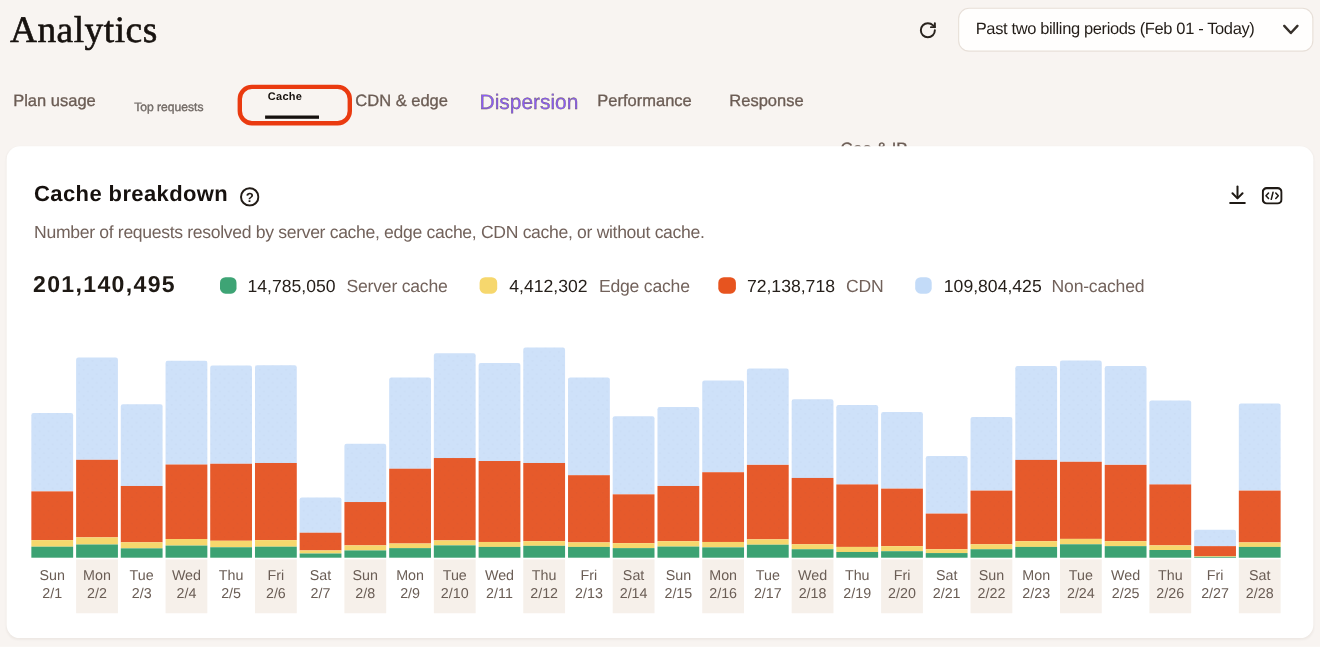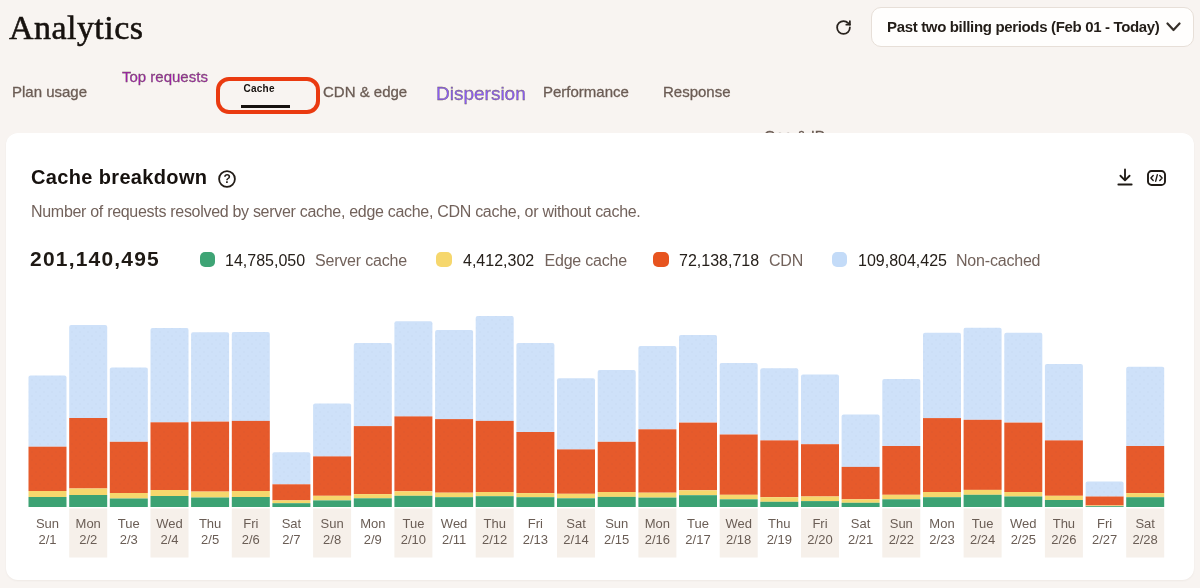--- a/index.html
+++ b/index.html
@@ -15,27 +15,27 @@
 <body>
 
 <div class="abs" style="left:9px;top:7.5px;font-family:'Liberation Serif',serif;font-size:34px;line-height:40px;color:#17120f;-webkit-text-stroke:0.55px #17120f;letter-spacing:0.45px;">Analytics</div>
 
 <svg class="abs" style="left:835px;top:18.5px;" width="17" height="17" viewBox="0 0 24 24" fill="none" stroke="#28221d" stroke-width="2.5" stroke-linecap="round" stroke-linejoin="round">
   <path d="M21 12a9 9 0 1 1-9-9c2.52 0 4.93 1 6.74 2.74L21 8"></path>
   <path d="M21 3v5h-5"></path>
 </svg>
 
 <div class="abs" style="left:871px;top:7px;width:323px;height:40px;background:#fffefd;border:1px solid #e7dfd8;border-radius:10px;"></div>
-<div class="abs" style="left:887px;top:17.5px;font-size:15px;font-weight:700;color:#231d18;letter-spacing:-0.34px;">Past two billing periods (Feb 01 - Today)</div>
+<div class="abs" style="left:887px;top:17.5px;font-size:15px;font-weight:400;color:#231d18;letter-spacing:-0.34px;">Past two billing periods (Feb 01 - Today)</div>
 <svg class="abs" style="left:1166px;top:22px;" width="15" height="10" viewBox="0 0 15 10" fill="none" stroke="#36302a" stroke-width="2.2" stroke-linecap="round" stroke-linejoin="round">
     <path d="M1.5 1.5L7.5 8l6-6.5"></path>
   </svg>
 
 <div class="abs" style="left:12px;top:82.5px;font-size:15px;color:#6b5c54;-webkit-text-stroke:0.3px #6b5c54;">Plan usage</div>
-<div class="abs" style="left:122px;top:68px;font-size:15px;color:#a21caf;-webkit-text-stroke:0.3px #6b5c54;">Top requests</div>
+<div class="abs" style="left:122px;top:92px;font-size:11px;color:#737373;-webkit-text-stroke:0.3px #6b5c54;">Top requests</div>
 <div class="abs" style="left:216px;top:77px;width:104px;height:37px;border:4px solid #ea3a10;border-radius:13px;"></div>
 <div class="abs" style="left:243.5px;top:82.5px;font-size:10px;font-weight:700;color:#16110e;letter-spacing:0.25px;">Cache</div>
 <div class="abs" style="left:241px;top:105.3px;width:49px;height:2.8px;background:#16110e;"></div>
 <div class="abs" style="left:323px;top:82.5px;font-size:15px;color:#6b5c54;-webkit-text-stroke:0.3px #6b5c54;">CDN &amp; edge</div>
 <div class="abs" style="left:436px;top:82.5px;font-size:19px;color:#8b5cf6;-webkit-text-stroke:0.3px #6b5c54;">Dispersion</div>
 <div class="abs" style="left:543px;top:82.5px;font-size:15px;color:#6b5c54;-webkit-text-stroke:0.3px #6b5c54;">Performance</div>
 <div class="abs" style="left:663px;top:82.5px;font-size:15px;color:#6b5c54;text-align:center;-webkit-text-stroke:0.3px #6b5c54;">Response</div>
 <div class="abs" style="left:764px;top:82.5px;font-size:15px;color:#6b5c54;margin-top:44px;-webkit-text-stroke:0.3px #6b5c54;">Geo &amp; IP</div>
 
 <div class="abs" style="left:6px;top:133px;width:1188px;height:447px;background:#ffffff;border-radius:12px;box-shadow:0 1px 2px rgba(60,40,20,0.05);"></div>

